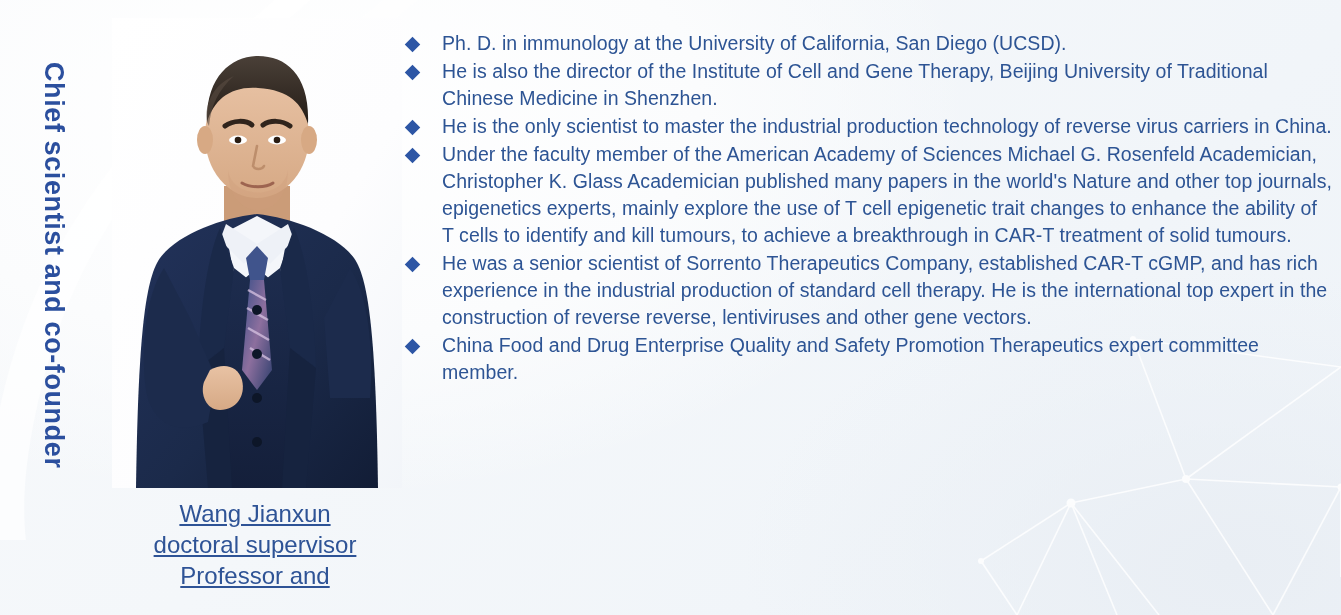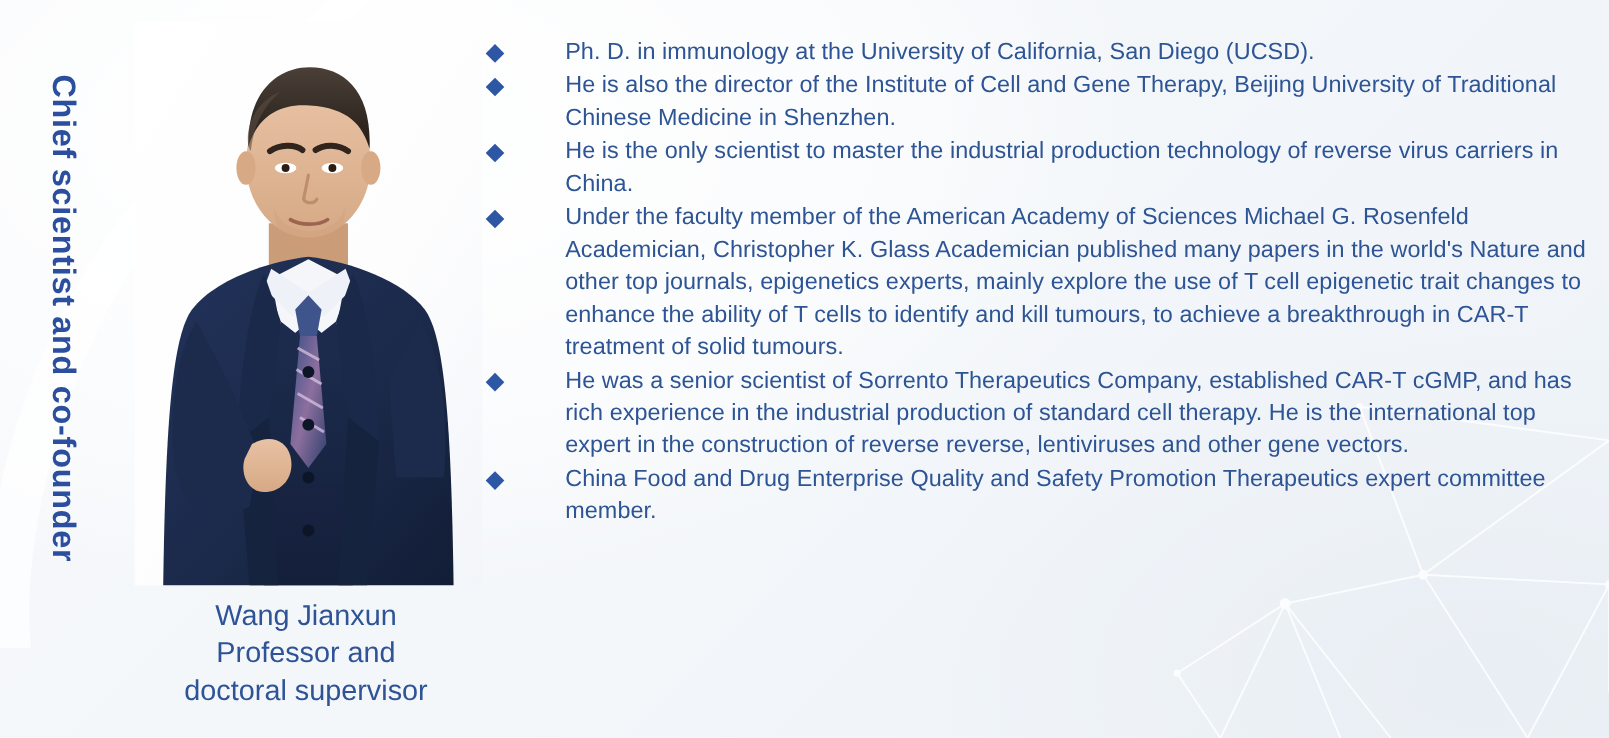--- a/index.html
+++ b/index.html
@@ -89,21 +89,21 @@
     position: absolute;
     left: 105px;
     top: 498px;
     width: 300px;
     text-align: center;
     color: #2e5396;
     font-size: 24px;
     line-height: 31px;
     z-index: 5;
   }
-  .name-caption div { white-space: nowrap; }
+  .name-caption div { white-space: nowrap; text-decoration: underline; }
 
   
   .bio-list {
     position: absolute;
     left: 404px;
     top: 30px;
     width: 928px;
     z-index: 5;
   }
   .bio-item {
@@ -126,21 +126,20 @@
     background: #2d56a5;
     transform: rotate(45deg);
   }
   .bio-text {
     flex: 1 1 auto;
     color: #2d5494;
     font-size: 19.5px;
     line-height: 27px;
     letter-spacing: 0.05px;
     text-align: left;
-    margin-left: 29px;
   }
 </style>
 </head>
 <body>
 
 <div class="slide">
 
   <svg class="bg-swoosh" viewBox="0 0 480 560" xmlns="http://www.w3.org/2000/svg" aria-hidden="true">
     <path d="M410 -30 C 300 60, 150 190, 95 360 C 70 440, 60 510, 66 560 L 30 560 C 24 500, 36 420, 64 344 C 124 178, 276 44, 392 -40 Z" fill="#ffffff" opacity="0.95"></path>
     <path d="M470 10 C 370 90, 250 210, 200 350 L 176 344 C 230 198, 352 72, 456 -6 Z" fill="#ffffff" opacity="0.7"></path>
@@ -272,22 +271,22 @@
       <path d="M145 128 L141 148 C 143 152, 150 152, 152 148" stroke="#bd8e6c" stroke-width="2.6" fill="none" stroke-linecap="round"></path>
 
       <path d="M130 165 C 138 170, 154 170, 161 165" stroke="#9d6450" stroke-width="3" fill="none" stroke-linecap="round"></path>
 
       <path d="M116 152 C 120 182, 172 182, 176 152 C 176 178, 162 192, 146 192 C 130 192, 116 178, 116 152 Z" fill="#cf9f7b" opacity="0.35"></path>
     </svg>
   </div>
 
   <div class="name-caption">
     <div>Wang Jianxun</div>
+    <div>doctoral supervisor</div>
     <div>Professor and</div>
-    <div>doctoral supervisor</div>
   </div>
 
   <div class="bio-list">
 
     <div class="bio-item">
       <span class="bio-bullet">
           <span class="diamond"></span>
         </span>
       <span class="bio-text">Ph. D. in immunology at the University of California, San Diego (UCSD).</span>
     </div>

